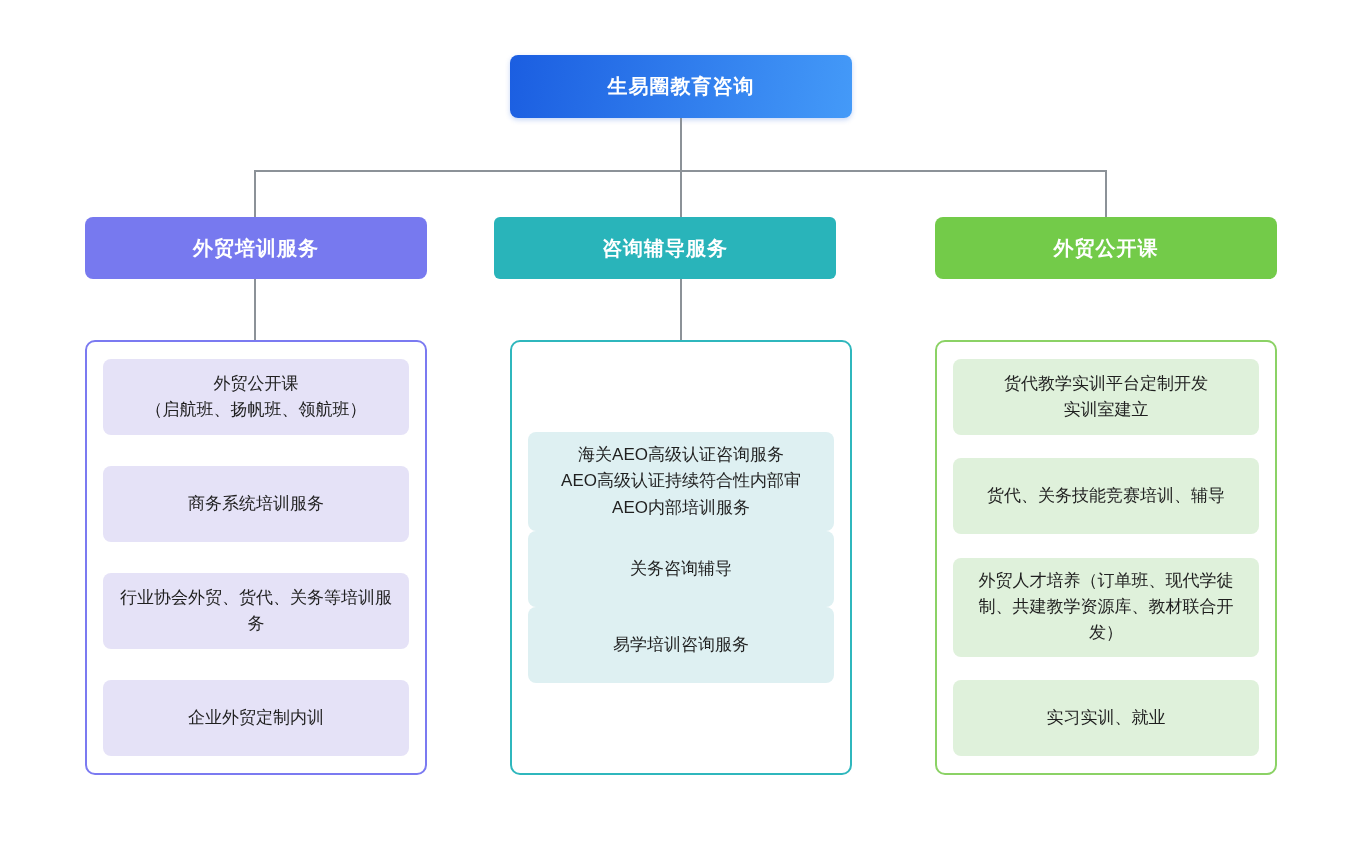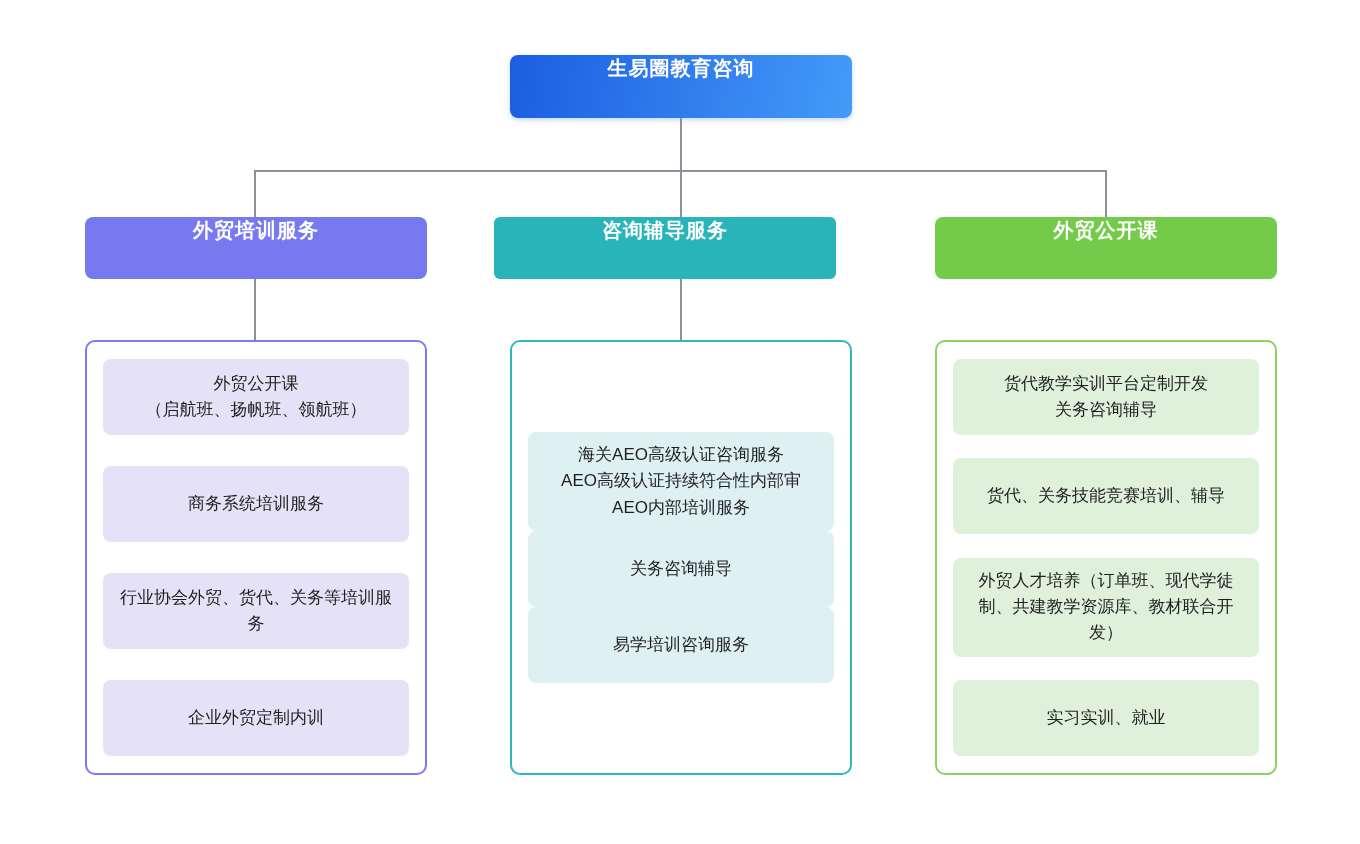--- a/index.html
+++ b/index.html
@@ -3,21 +3,21 @@
 <meta charset="utf-8">
 <style>
   * { margin: 0; padding: 0; box-sizing: border-box; }
   html, body { width: 1360px; height: 844px; background: #ffffff; overflow: hidden; }
   body { font-family: "Liberation Sans", "DejaVu Sans", sans-serif; position: relative; }
 
   .canvas { position: absolute; inset: 0; width: 1360px; height: 844px; }
 
   .node {
     position: absolute;
-    display: flex; align-items: flex-start; justify-content: center;
+    display: flex; align-items: center; justify-content: center;
     color: #ffffff; font-weight: bold; font-size: 20px;
     border-radius: 8px; letter-spacing: 1px;
   }
   .root-node {
     left: 510px; top: 55px; width: 342px; height: 63px;
     box-shadow: 0 2px 5px rgba(30,95,225,0.25);
   }
   .branch-header { top: 217px; width: 342px; height: 62px; }
   .branch-header.b0 { left: 85px; }
   .branch-header.b1 { left: 494px; border-radius: 6px; }
@@ -85,19 +85,19 @@
   <div class="container c1" style="border-color: rgb(47, 183, 189); justify-content: center;">
     <div class="item" style="background: rgb(222, 240, 242);">海关AEO高级认证咨询服务
 AEO高级认证持续符合性内部审
 AEO内部培训服务</div>
     <div class="item" style="background: rgb(222, 240, 242);">关务咨询辅导</div>
     <div class="item" style="background: rgb(222, 240, 242);">易学培训咨询服务</div>
   </div>
 
   <div class="container c2" style="border-color: rgb(139, 210, 101);">
     <div class="item" style="background: rgb(223, 241, 219);">货代教学实训平台定制开发
-关务咨询辅导</div>
+实训室建立</div>
     <div class="item" style="background: rgb(223, 241, 219);">货代、关务技能竞赛培训、辅导</div>
     <div class="item" style="background: rgb(223, 241, 219);">外贸人才培养（订单班、现代学徒制、共建教学资源库、教材联合开发）</div>
     <div class="item" style="background: rgb(223, 241, 219);">实习实训、就业</div>
   </div>
 
 </div>
 
 </body></html>

